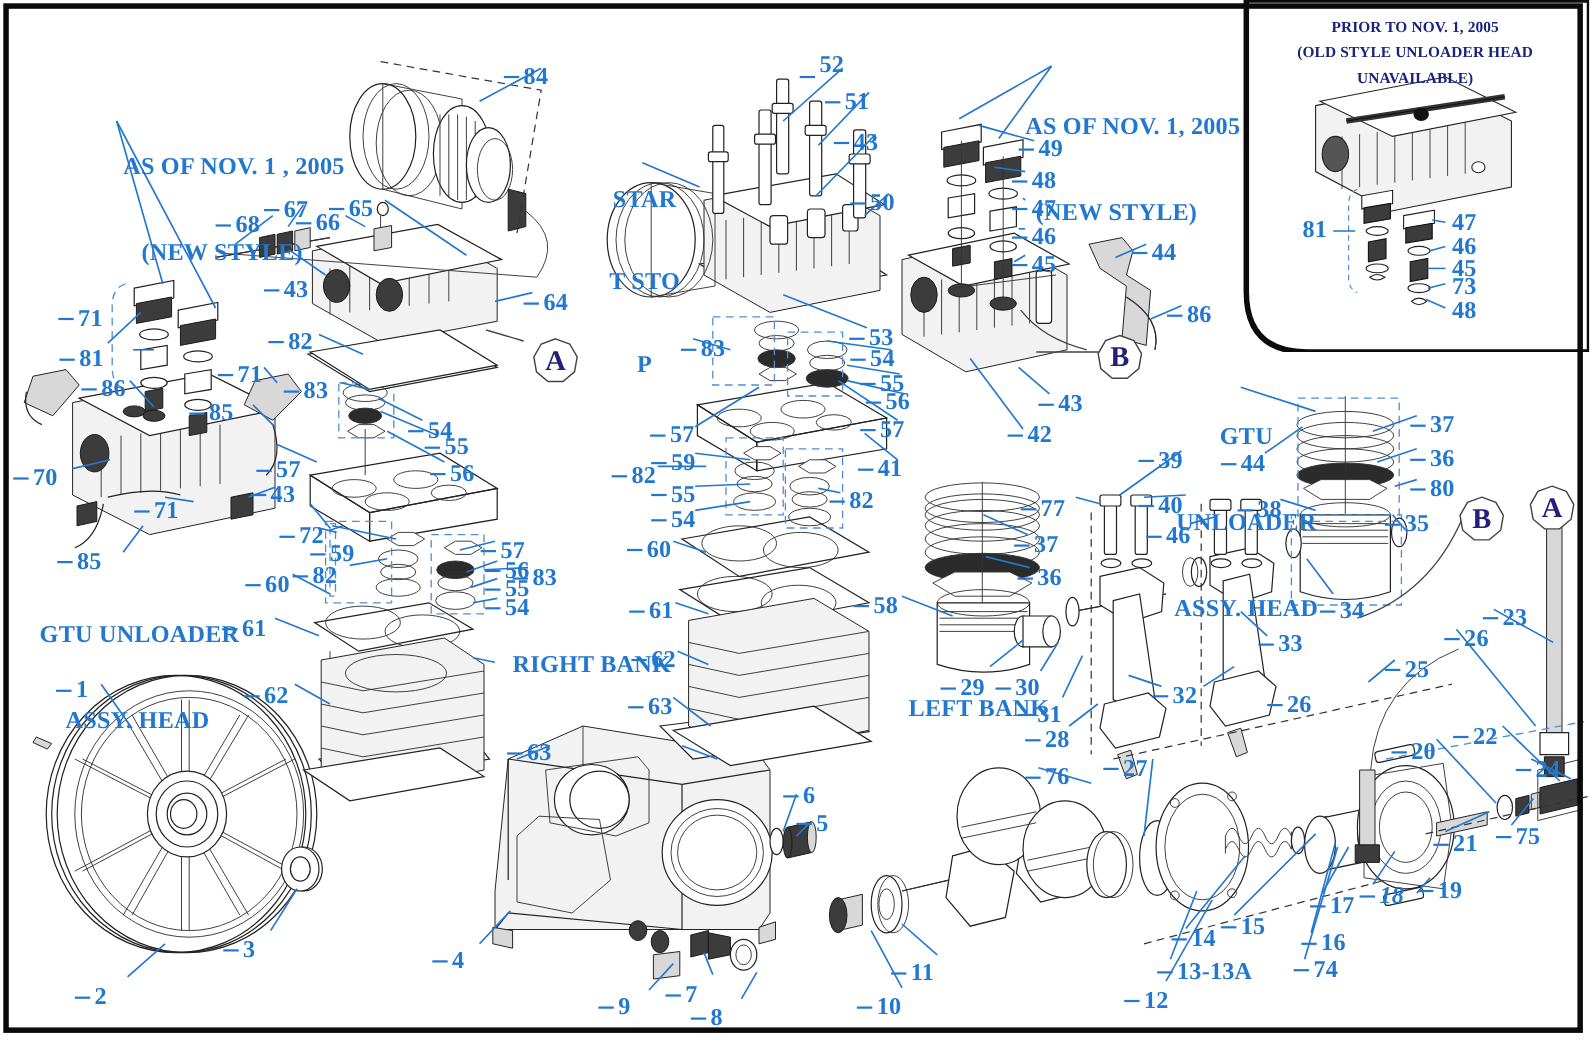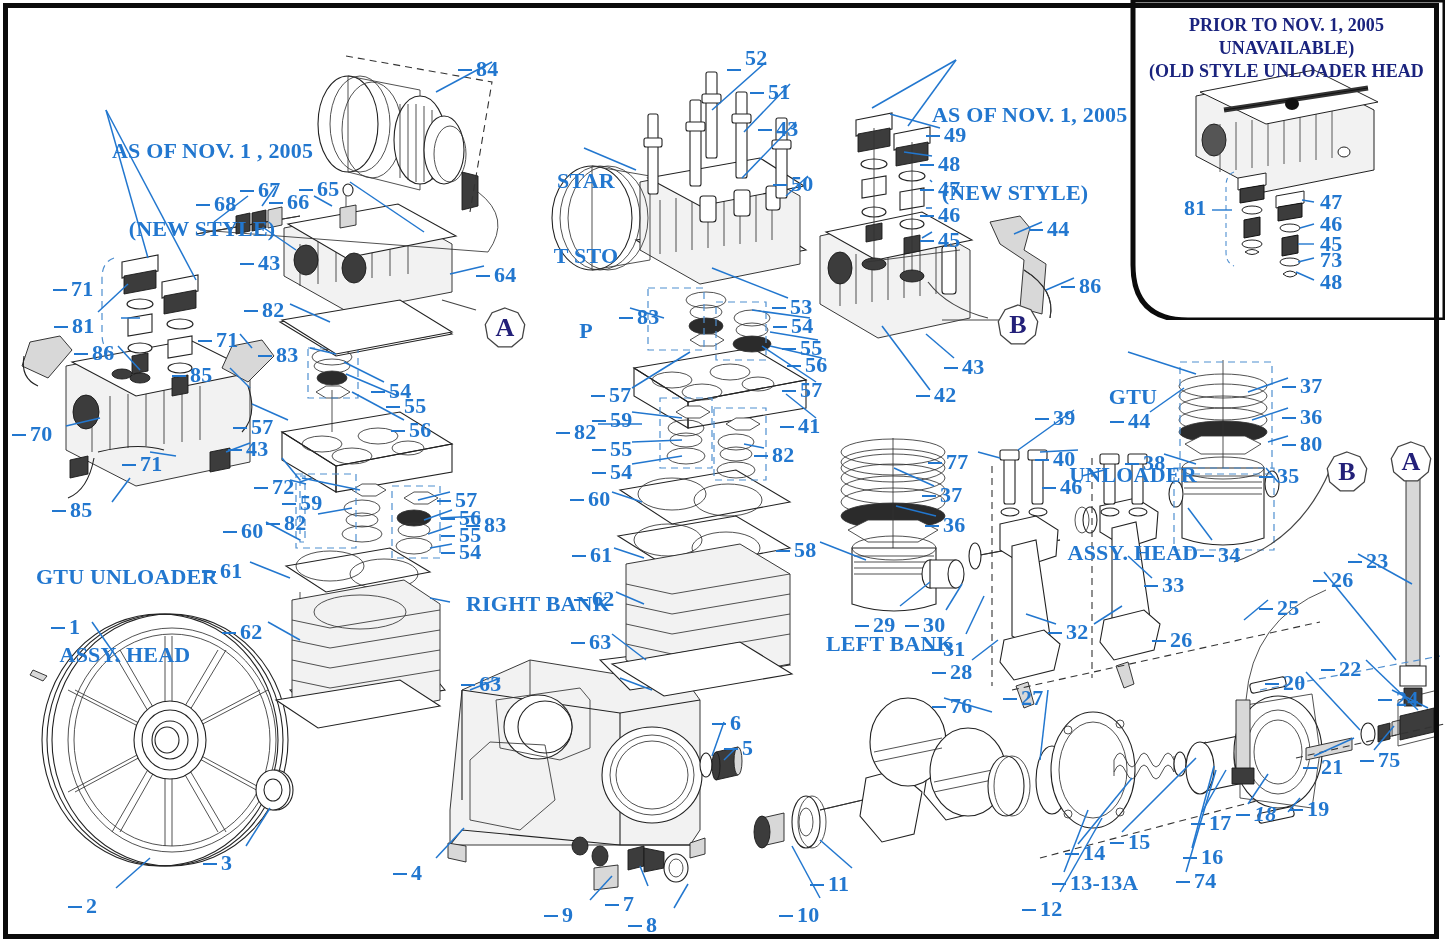--- a/index.html
+++ b/index.html
@@ -24,21 +24,21 @@
     left:1128px;top:0px;
     width:317px;height:320px;
   }
   #inset svg{position:absolute;left:0;top:0;}
   .insetTitle{
     position:absolute;
     left:1134px;top:14px;width:305px;
     text-align:center;
     color:#1a237e;
     font-weight:bold;
-    font-size:18px;
+    font-size:14px;
     line-height:23px;
     letter-spacing:.1px;
   }
   
   .lbl{
     position:absolute;
     color:#2277cf;
     font-size:22px;
     font-weight:bold;
     white-space:pre;
@@ -728,22 +728,22 @@
         <path d="M186 202 L174 200"></path>
         <path d="M186 224 L172 228"></path>
         <path d="M186 244 L170 244"></path>
         <path d="M186 258 L170 262"></path>
         <path d="M186 280 L168 272"></path>
       </g>
     </svg>
   </div>
   <div class="insetTitle">
     <div>PRIOR TO NOV. 1, 2005</div>
+    <div>(OLD STYLE UNLOADER HEAD</div>
     <div>UNAVAILABLE)</div>
-    <div>(OLD STYLE UNLOADER HEAD</div>
   </div>
   <div class="lbl" style="left:1184px;top:196px;">81</div>
   <div class="lbl" style="left:1320px;top:190px;">47</div>
   <div class="lbl" style="left:1320px;top:212px;">46</div>
   <div class="lbl" style="left:1320px;top:232px;">45</div>
   <div class="lbl" style="left:1320px;top:248px;">73</div>
   <div class="lbl" style="left:1320px;top:270px;">48</div>
 
   <div class="lbl ctr" style="left:112px;top:86px;width:180px;line-height:26px;">
     <div>AS OF NOV. 1 , 2005</div>

